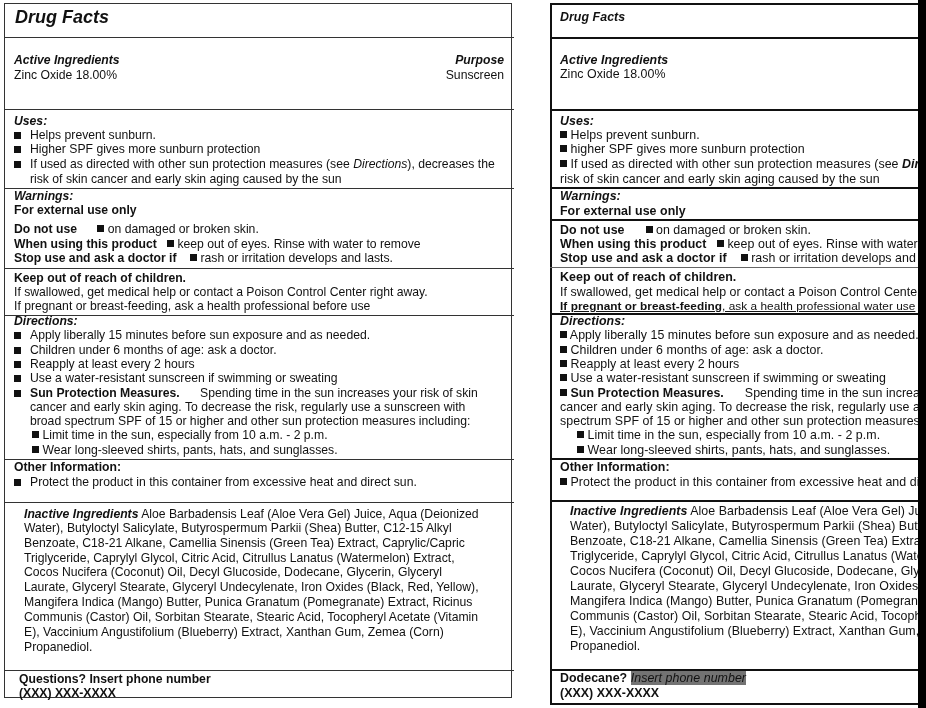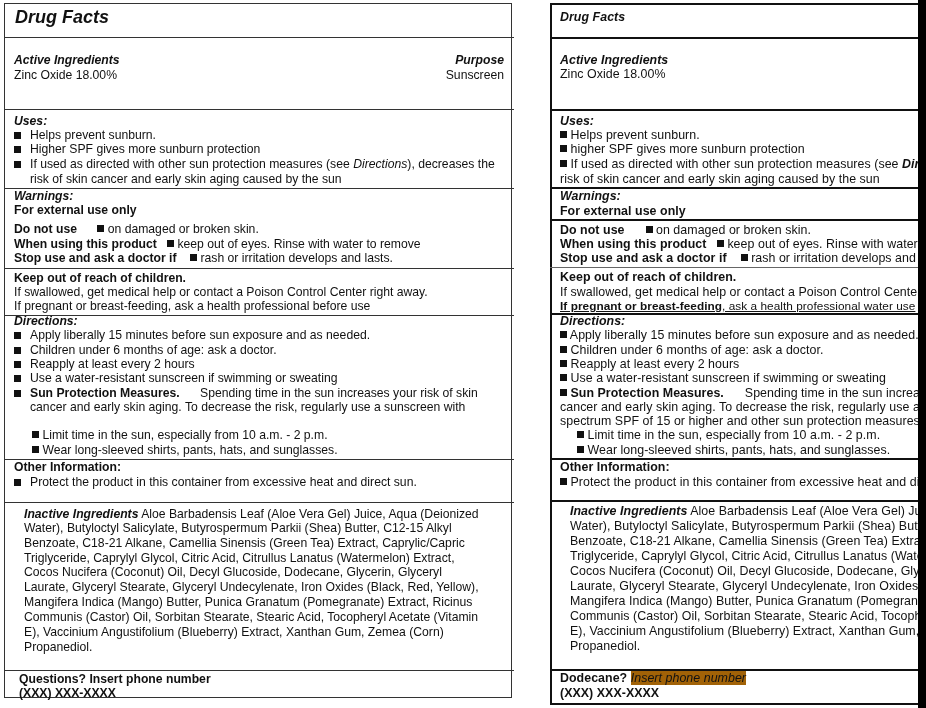--- a/index.html
+++ b/index.html
@@ -17,21 +17,21 @@
   #right .hr.thin { border-top: 1px solid #666; }
   .t { position: absolute; white-space: nowrap; font-size: 12.2px; line-height: 14.5px; }
   #right .t { font-size: 12.4px; letter-spacing: 0.05px; }
   .title { font-size: 18px; font-weight: bold; font-style: italic; }
   .hd { font-weight: bold; font-style: italic; }
   .b { font-weight: bold; }
   .i { font-style: italic; }
   .sq { display: inline-block; width: 7px; height: 7px; background: #111; vertical-align: 1px; }
   #left .li { padding-left: 16px; }
   #left .li .sq { position: absolute; left: 0; top: 4px; }
-  .hl { background: #a16207; font-style: italic; }
+  .hl { background: #737373; font-style: italic; }
   .u { text-decoration: underline; }
   #blackbar { position: absolute; right: 0; top: 0; width: 8px; height: 708px; background: #000; }
   .purpose { right: 8px; text-align: center; }
 </style>
 </head>
 <body>
 
 <div id="left" class="panel">
   <div class="frame"></div>
   <div class="t title" style="left:11px;top:10px;">Drug Facts</div>
@@ -62,20 +62,21 @@
   <div class="t" style="left:10px;top:299px;">If pregnant or breast-feeding, ask a health professional before use</div>
   <div class="hr" style="top:315px;"></div>
 
   <div class="t hd" style="left:10px;top:314px;">Directions:</div>
   <div class="t li" style="left:10px;top:328px;"><span class="sq"></span><span>Apply liberally 15 minutes before sun exposure and as needed.</span></div>
   <div class="t li" style="left:10px;top:343px;"><span class="sq"></span><span>Children under 6 months of age: ask a doctor.</span></div>
   <div class="t li" style="left:10px;top:357px;"><span class="sq"></span><span>Reapply at least every 2 hours</span></div>
   <div class="t li" style="left:10px;top:371px;"><span class="sq"></span><span>Use a water-resistant sunscreen if swimming or sweating</span></div>
   <div class="t li" style="left:10px;top:386px;"><span class="sq"></span><span class="b">Sun Protection Measures.</span>&nbsp;&nbsp;&nbsp;&nbsp;&nbsp;&nbsp;<span>Spending time in the sun increases your risk of skin</span></div>
   <div class="t" style="left:26px;top:400px;">cancer and early skin aging. To decrease the risk, regularly use a sunscreen with</div>
+  <div class="t" style="left:26px;top:414px;">broad spectrum SPF of 15 or higher and other sun protection measures including:</div>
   <div class="t" style="left:28px;top:428px;"><span class="sq"></span>&nbsp;<span>Limit time in the sun, especially from 10 a.m. - 2 p.m.</span></div>
   <div class="t" style="left:28px;top:443px;"><span class="sq"></span>&nbsp;<span>Wear long-sleeved shirts, pants, hats, and sunglasses.</span></div>
   <div class="hr" style="top:459px;"></div>
 
   <div class="t b" style="left:10px;top:460px;">Other Information:</div>
   <div class="t li" style="left:10px;top:475px;"><span class="sq"></span><span>Protect the product in this container from excessive heat and direct sun.</span></div>
   <div class="hr" style="top:502px;"></div>
 
   <div class="t" style="left:20px;top:507px;"><span class="hd">Inactive Ingredients</span> <span>Aloe Barbadensis Leaf (Aloe Vera Gel) Juice, Aqua (Deionized</span></div>
   <div class="t" style="left:20px;top:521px;">Water), Butyloctyl Salicylate, Butyrospermum Parkii (Shea) Butter, C12-15 Alkyl</div>

